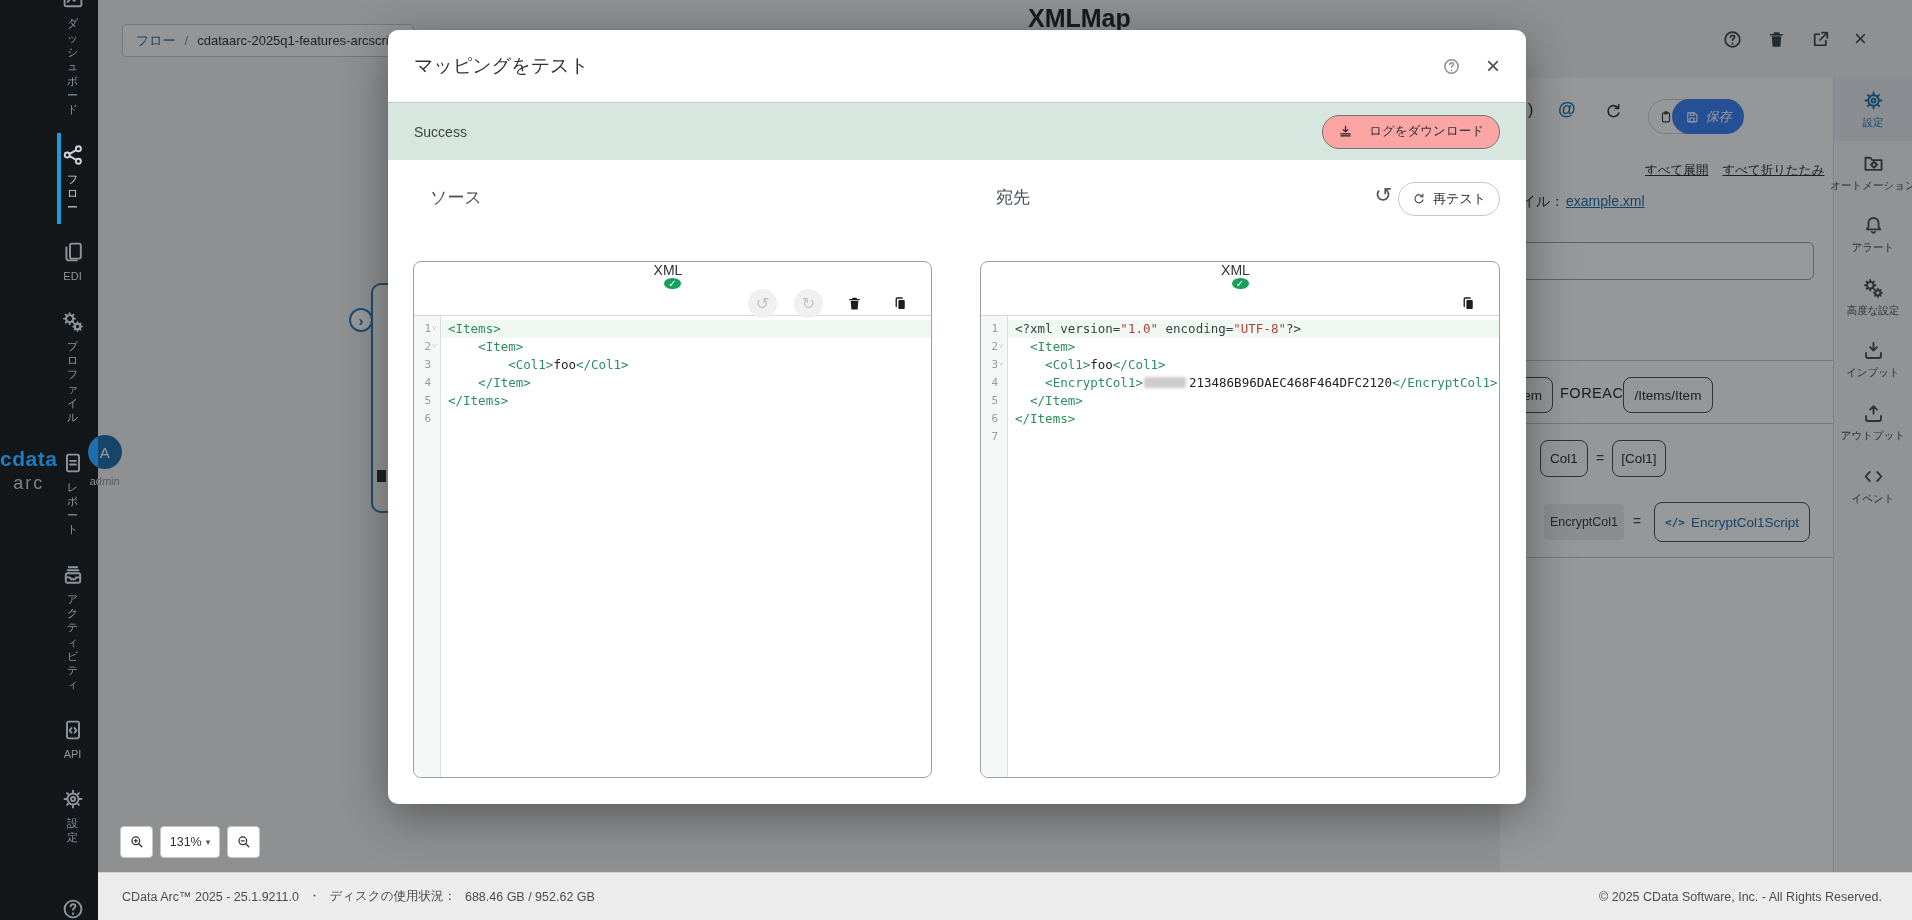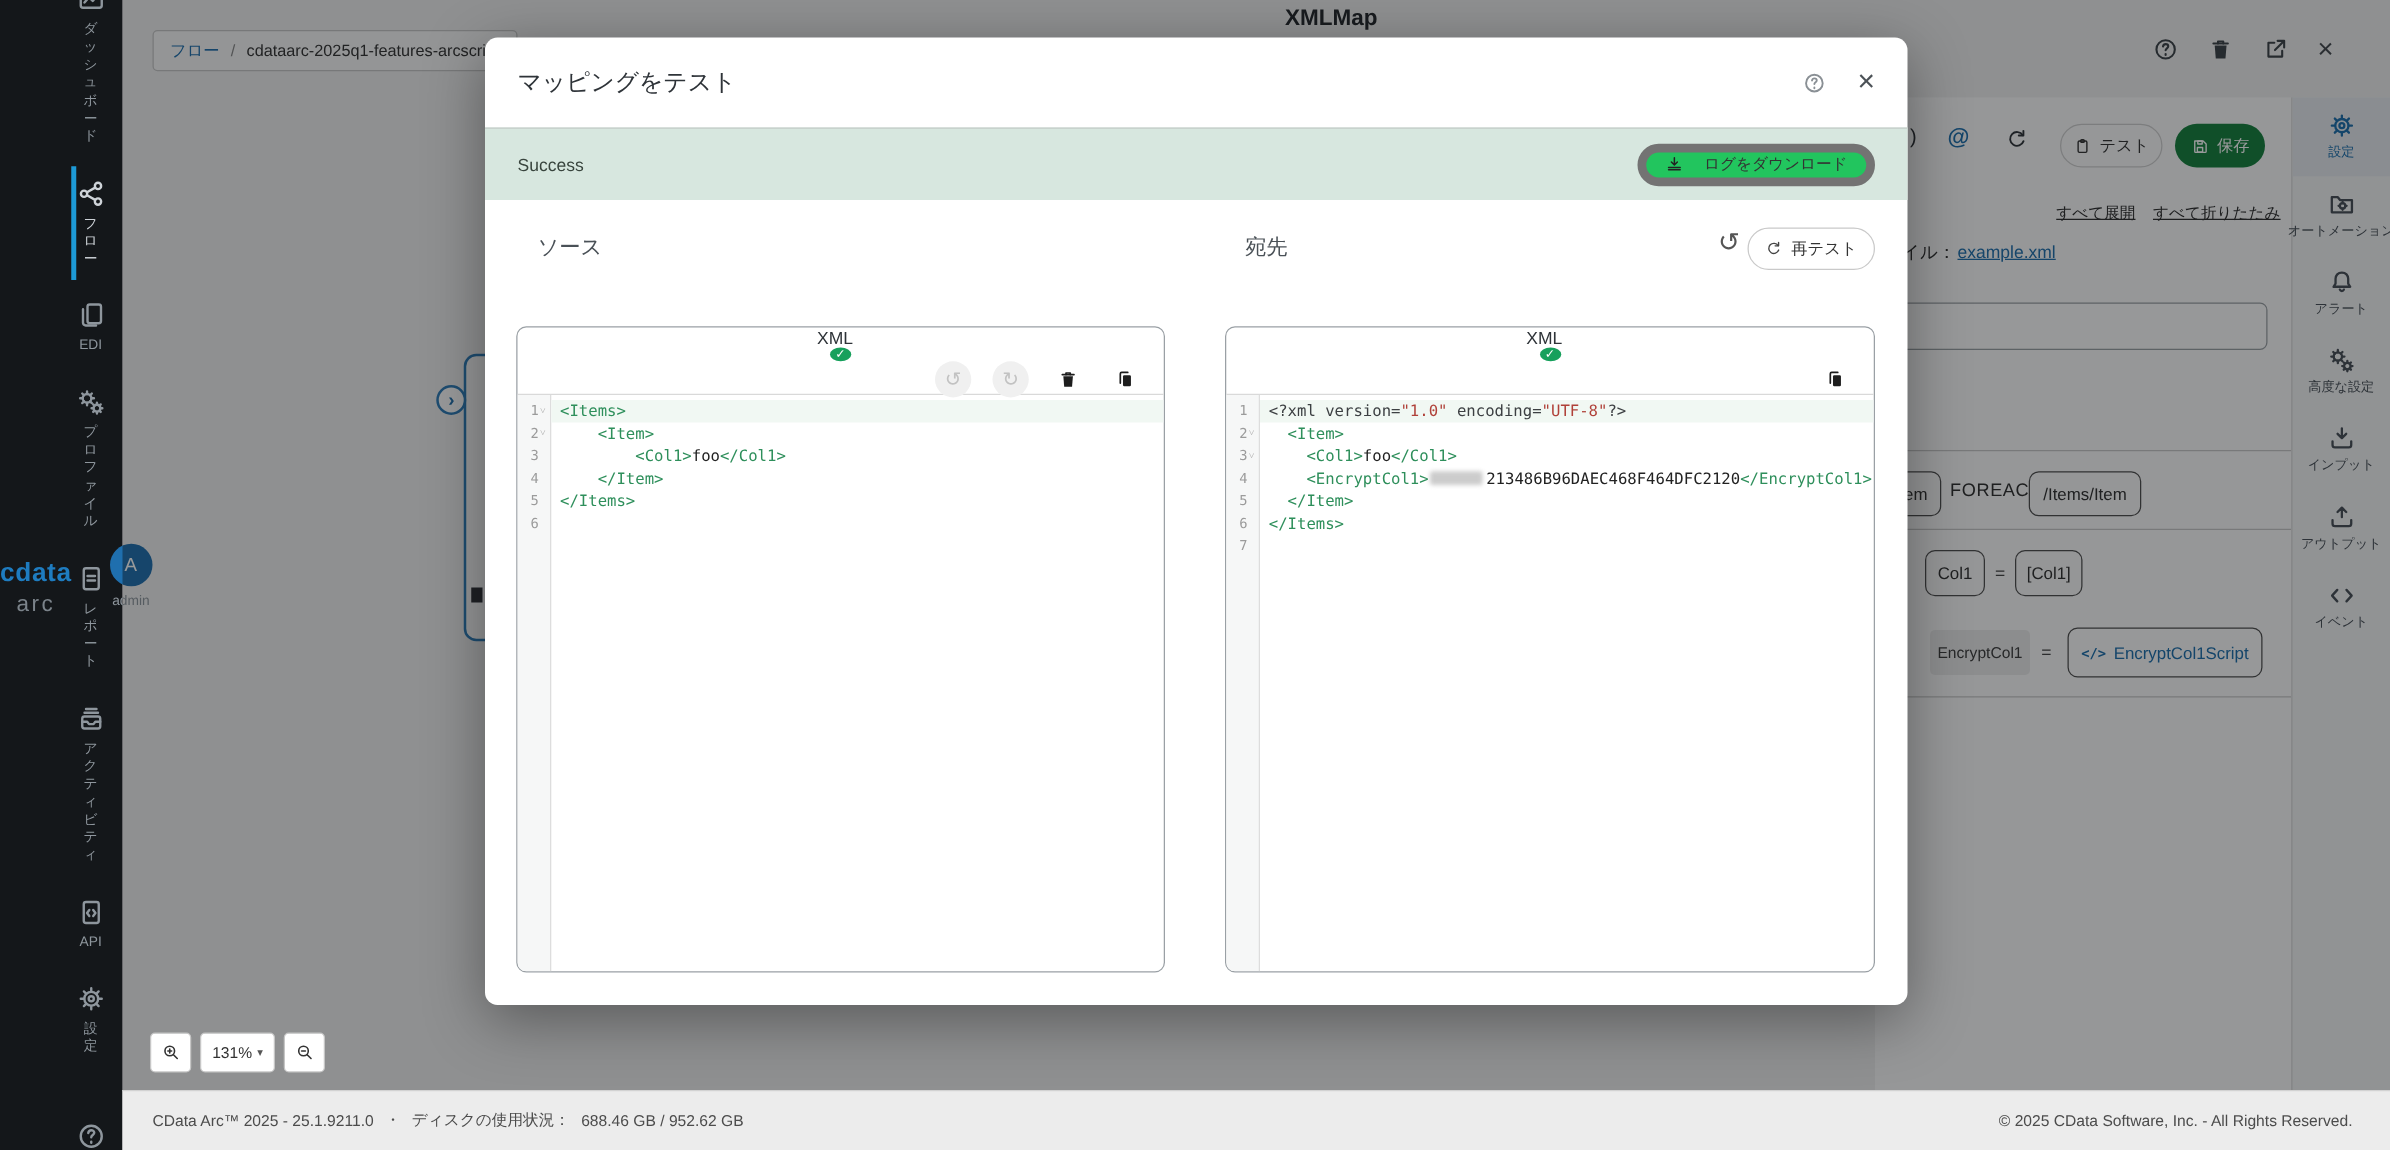--- a/index.html
+++ b/index.html
@@ -24,31 +24,31 @@
   .user{margin:26px 0 24px;display:flex;flex-direction:column;align-items:center;gap:6px;cursor:pointer;}
   .avatar{width:34px;height:34px;border-radius:50%;background:#1f6fae;color:#fff;display:flex;align-items:center;justify-content:center;font-size:15px;}
   .user-label{color:#8e969d;font-size:11px;}
 
   
   .bgel{position:absolute;z-index:1;}
   .side-panel-bg{left:1500px;top:78px;width:333px;height:794px;background:#fbfbfb;}
   .breadcrumb{left:122px;top:24px;height:33px;display:flex;align-items:center;gap:9px;padding:0 13px;
               background:#f8f8f8;border:1px solid #c6c6c6;border-radius:4px;font-size:13px;box-sizing:border-box;}
   .bc-flow{color:#1f6fad;cursor:pointer;}.bc-sep{color:#888;}.bc-item{color:#333;}
-  .page-title{left:1028px;top:4px;font-size:18px;font-weight:bold;color:#23272b;white-space:nowrap;}
+  .page-title{left:1028px;top:4px;font-size:25px;font-weight:bold;color:#23272b;white-space:nowrap;}
   .top-actions{left:1722px;top:28px;display:flex;align-items:center;gap:23px;color:#3c4247;}
   .top-actions .ico{width:21px;height:21px;cursor:pointer;}
   .ta-close{font-size:22px;line-height:1;color:#43484d;cursor:pointer;}
   .paren{left:1528px;top:101px;font-size:16px;color:#2c3034;}
   .at-sign{left:1558px;top:99px;font-size:18px;font-weight:bold;color:#1d6fad;cursor:pointer;}
   .refresh-ghost{left:1604px;top:102px;width:19px;height:19px;color:#2e3338;cursor:pointer;}
   .pill{display:inline-flex;align-items:center;justify-content:center;gap:7px;border-radius:18px;font-size:13px;cursor:pointer;box-sizing:border-box;}
   .btn-test{left:1648px;top:99px;width:82px;height:35px;background:#fcfcfc;border:1px solid #cfcfcf;color:#333;}
   .btn-test .ico{width:14px;height:14px;}
-  .btn-save{left:1740px;top:99px;width:72px;height:35px;background:#15803d;color:#fff;border:none;}
+  .btn-save{left:1672px;top:99px;width:72px;height:35px;background:#3b82f6;color:#fff;border:none;font-style:italic;}
   .btn-save .ico{width:14px;height:14px;}
   .ghost-links{left:1645px;top:162px;display:flex;gap:14px;font-size:12.5px;color:#2d2d2d;}
   .ghost-links span{text-decoration:underline;cursor:pointer;white-space:nowrap;}
   .file-label{left:1493px;top:193px;font-size:14px;color:#2f2f2f;white-space:nowrap;}
   .file-link{left:1566px;top:193px;font-size:14px;color:#1f6fad;text-decoration:underline;cursor:pointer;white-space:nowrap;}
   .ghost-input{left:1508px;top:242px;width:306px;height:38px;border:1px solid #9aa0a4;border-radius:6px;background:#fdfdfd;box-sizing:border-box;}
   .pdiv{left:1500px;width:333px;height:1px;background:#c9c9c9;}
   .chip{display:flex;align-items:center;justify-content:center;border:1.5px solid #4e4e4e;border-radius:8px;
         background:#fafafa;font-size:13.5px;color:#2f2f2f;box-sizing:border-box;cursor:pointer;}
   .chip-frag{left:1466px;top:377px;width:87px;height:36px;justify-content:flex-end;padding-right:10px;}
@@ -92,21 +92,21 @@
   .modal{position:absolute;left:388px;top:30px;width:1138px;height:774px;background:#fff;border-radius:10px;
          box-shadow:0 12px 48px rgba(0,0,0,.38);z-index:10;}
   .m-header{position:absolute;left:0;top:0;right:0;height:72px;display:flex;align-items:center;padding:0 26px;box-sizing:border-box;}
   .m-title{font-size:19px;color:#2e3338;}
   .m-head-actions{margin-left:auto;display:flex;align-items:center;gap:25px;}
   .m-q{width:19px;height:19px;color:#8a9095;cursor:pointer;}
   .m-close{font-size:24px;color:#4c5257;line-height:1;cursor:pointer;}
   .m-banner{position:absolute;left:0;top:72px;right:0;height:58px;background:#d7e7df;border-top:1px solid #c4ccc7;
             display:flex;align-items:center;padding:0 26px;box-sizing:border-box;}
   .m-status{font-size:14px;color:#38443d;}
-  .btn-log{margin-left:auto;height:34px;padding:0 15px;background:#22c55e;border:7px solid #737373;border-radius:17px;
+  .btn-log{margin-left:auto;height:34px;padding:0 15px;background:#fca5a5;border:1px solid #737373;border-radius:17px;
            display:flex;align-items:center;gap:16px;font-size:12.5px;color:#333;cursor:pointer;}
   .btn-log .ico{width:15px;height:15px;color:#222;}
   .col-title{position:absolute;top:156px;font-size:17px;color:#4a5157;}
   .ct-src{left:42px;}.ct-dst{left:608px;}
   .m-undo{position:absolute;right:134px;top:154px;font-size:21px;color:#555;cursor:pointer;line-height:1;}
   .btn-retest{position:absolute;right:26px;top:152px;height:34px;padding:0 13px;background:#fff;border:1px solid #c9c9c9;
               border-radius:17px;display:inline-flex;align-items:center;gap:7px;font-size:13px;color:#333;cursor:pointer;box-sizing:border-box;}
   .btn-retest .ico{width:14px;height:14px;color:#444;}
 
   .ed{position:absolute;top:231px;height:517px;border:1px solid #9aa0a5;border-radius:8px;background:#fff;overflow:hidden;box-sizing:border-box;}

